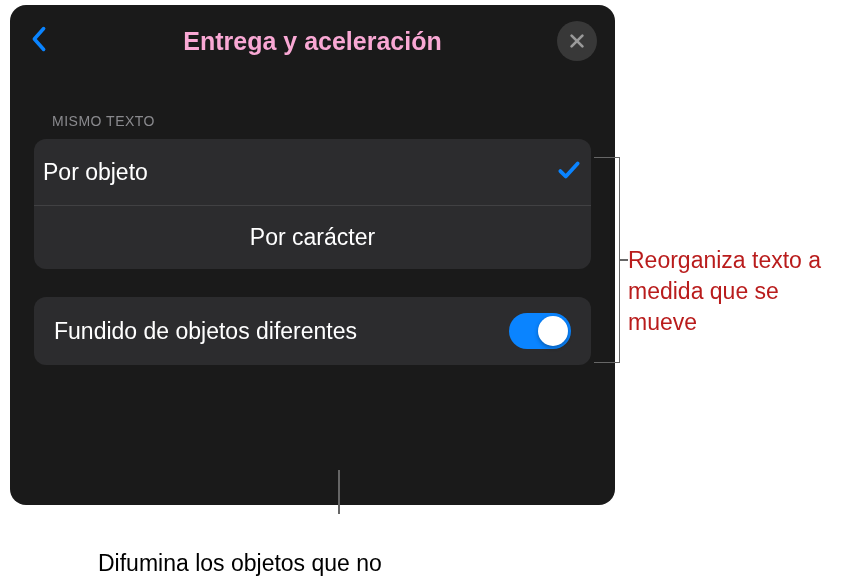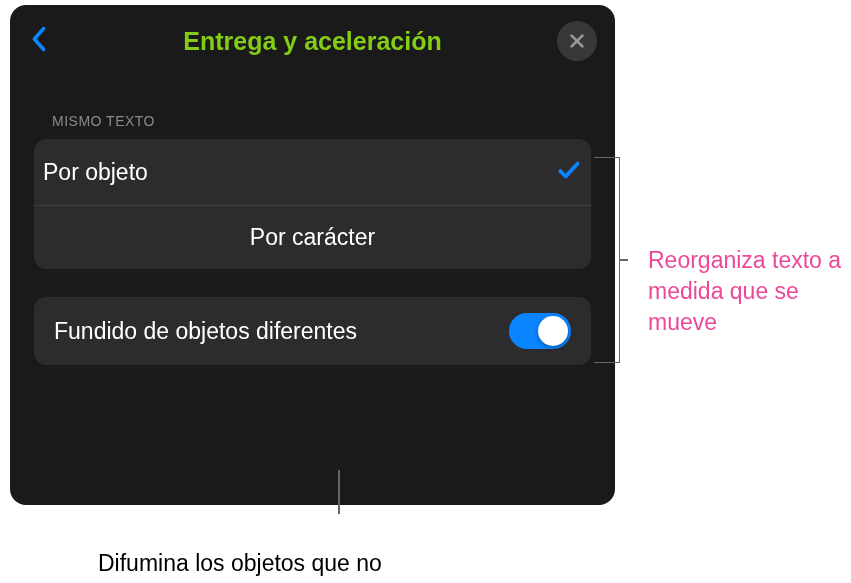--- a/index.html
+++ b/index.html
@@ -36,21 +36,21 @@
       cursor: pointer;
     }
     .back-btn svg {
       width: 22px;
       height: 28px;
     }
     .title {
       position: absolute;
       left: 50%;
       transform: translateX(-50%);
-      color: #84cc16;
+      color: #f9a8d4;
       font-size: 25px;
       font-weight: 600;
     }
     .close-btn {
       width: 40px;
       height: 40px;
       border-radius: 50%;
       background: #383838;
       display: flex;
       align-items: center;
@@ -136,24 +136,23 @@
       border-radius: 50%;
       box-shadow: 0 2px 4px rgba(0,0,0,0.3);
     }
     .callout-right {
       position: absolute;
       left: 628px;
       top: 245px;
       width: 215px;
     }
     .callout-right-text {
-      color: #ec4899;
+      color: #b91c1c;
       font-size: 23px;
       line-height: 1.35;
-      margin-left: 20px;
     }
     .callout-right-line {
       position: absolute;
       left: 594px;
       top: 157px;
       width: 26px;
       height: 206px;
       border-right: 1.5px solid #666;
       border-top: 1.5px solid #666;
       border-bottom: 1.5px solid #666;

